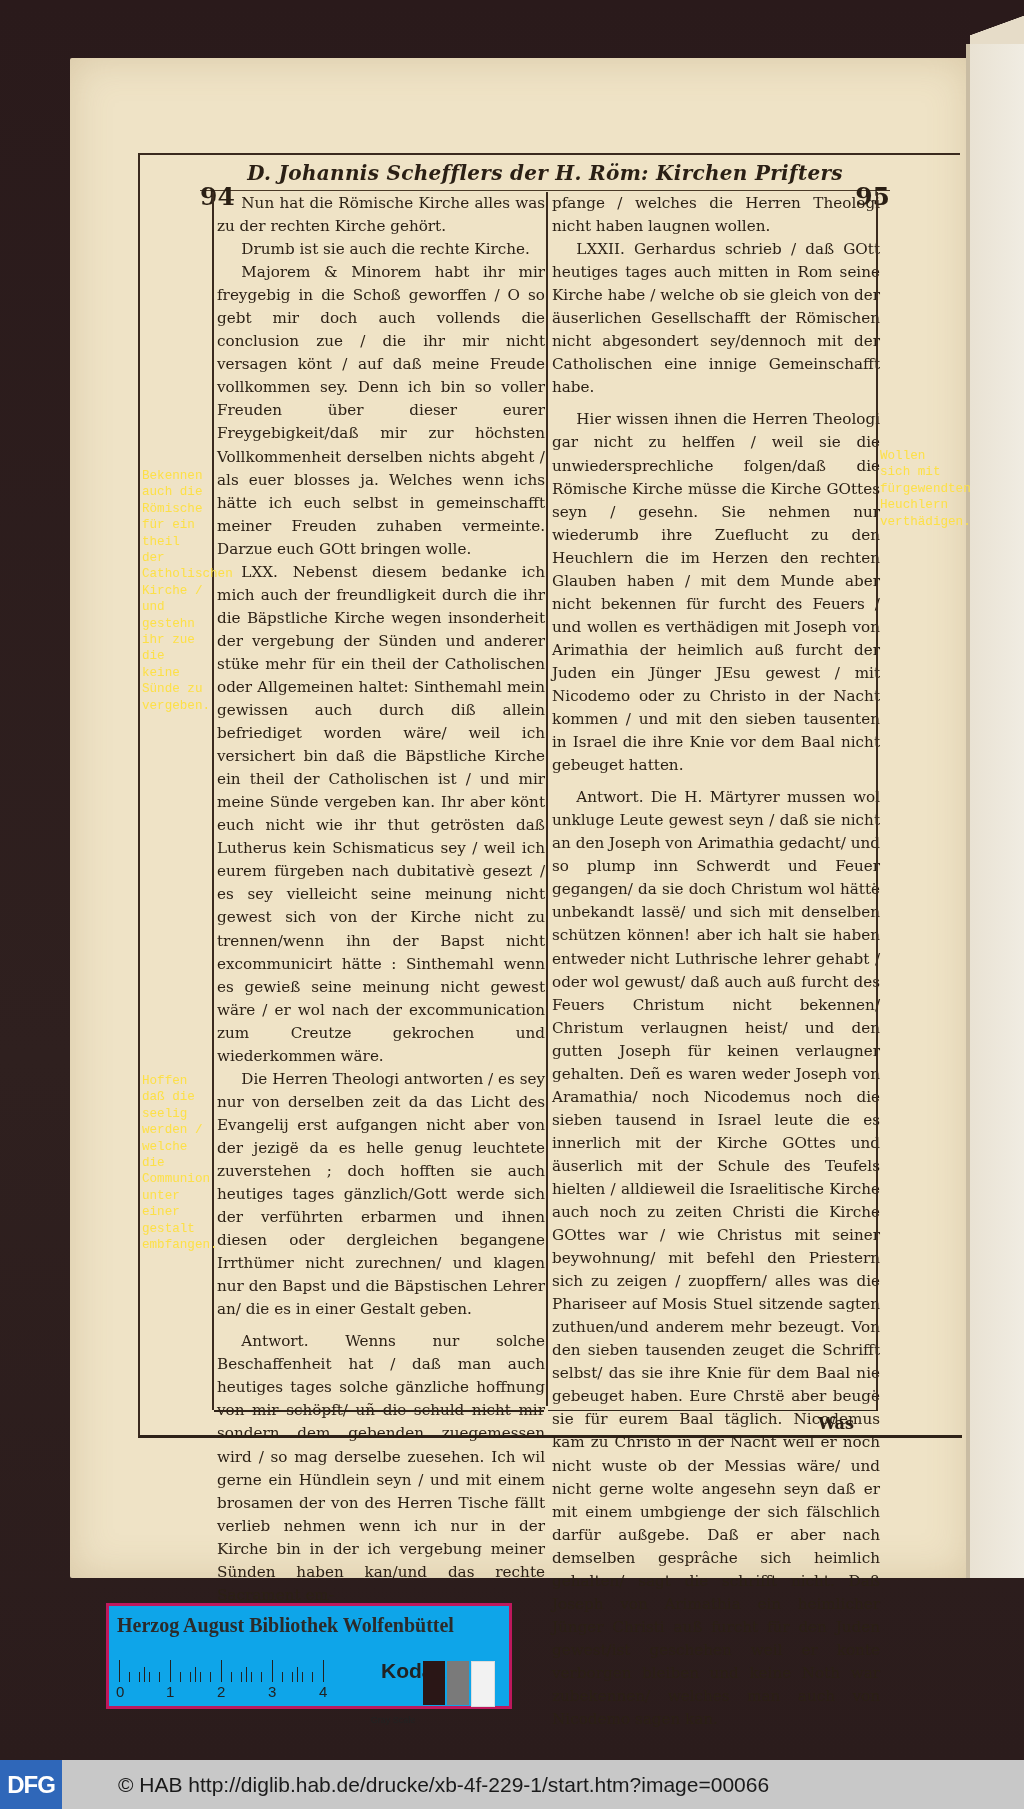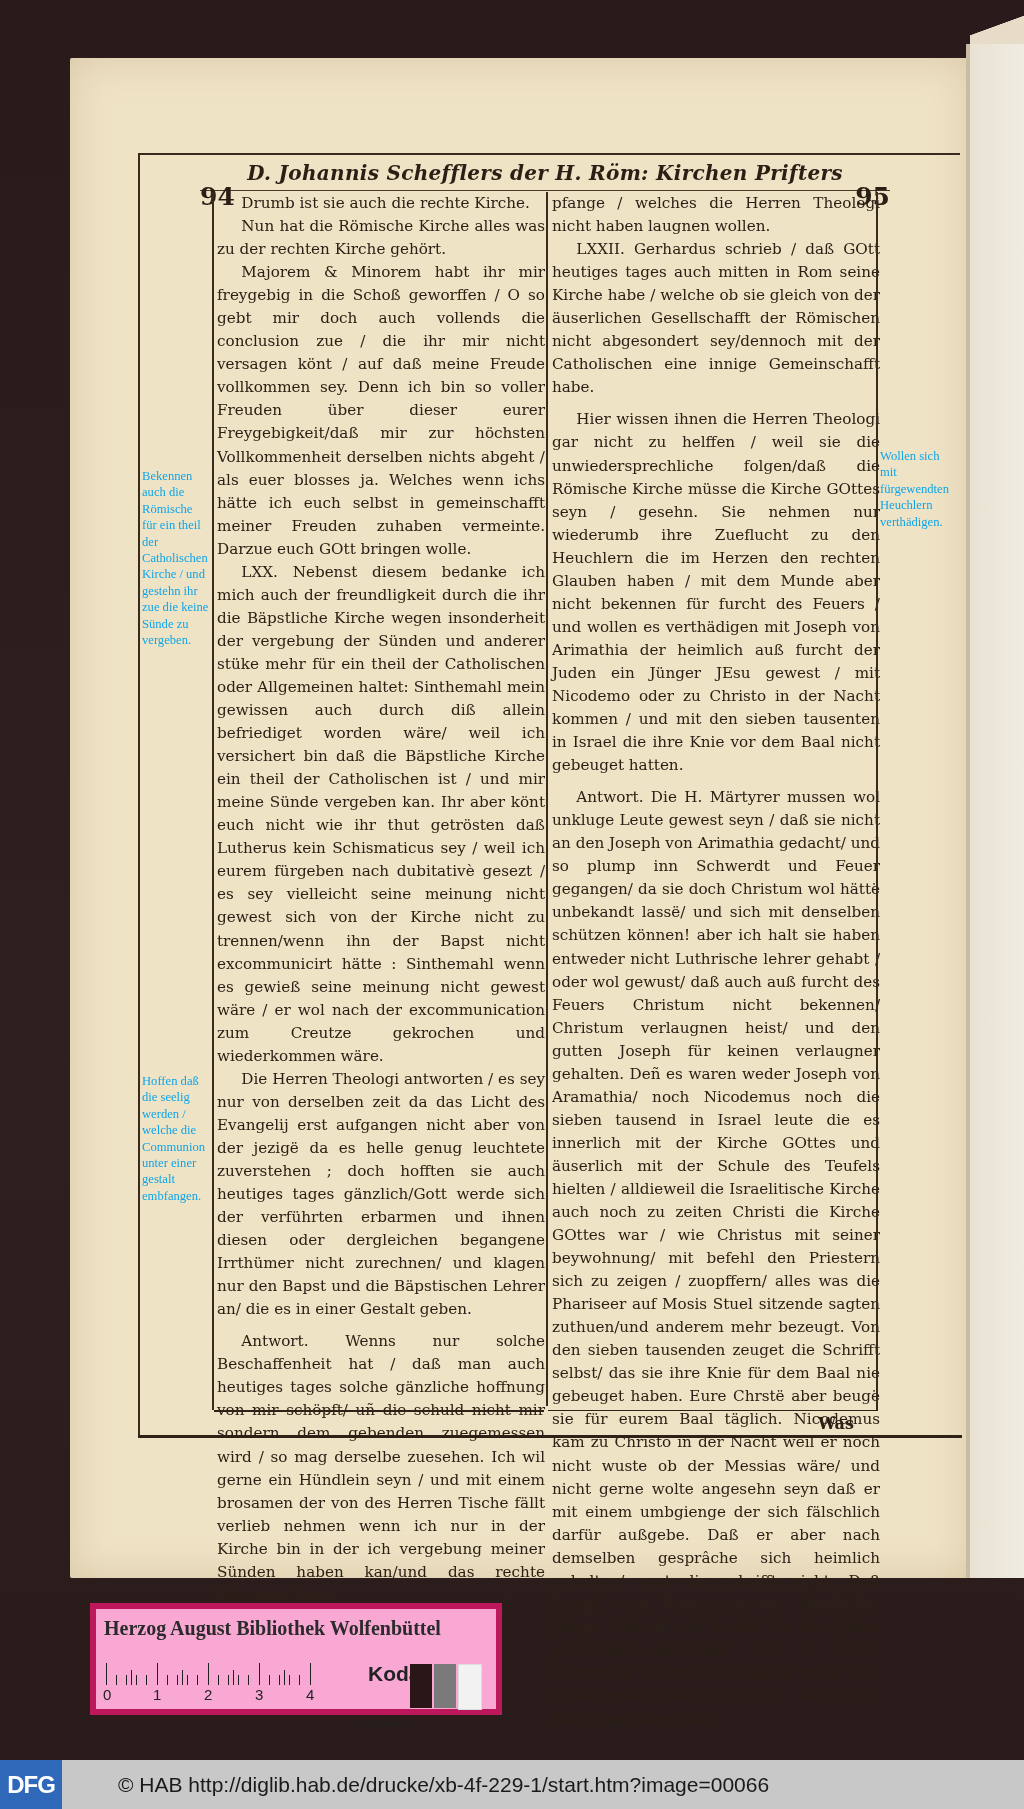--- a/index.html
+++ b/index.html
@@ -61,29 +61,29 @@
   .col-bottom-rule {
     position:absolute; left:214px; top:1410px; width:330px; height:2px; background:#2e2218;
   }
   .col-bottom-rule-r {
     position:absolute; left:548px; top:1410px; width:330px; height:1px; background:#2e2218;
   }
   .catchword {
     position:absolute; left:818px; top:1414px; font-size:16px; color:#2b2015; font-weight:bold;
   }
   .margin-note {
-    position:absolute; color:#0ea5e9; font-size:12.6px; line-height:16.4px;
-    font-family:Liberation Serif, serif;
+    position:absolute; color:#fde047; font-size:12.6px; line-height:16.4px;
+    font-family:Liberation Mono, monospace;
   }
   .mn-left-1 { left:142px; top:468px; width:68px; }
   .mn-left-2 { left:142px; top:1073px; width:68px; }
   .mn-right-1 { left:880px; top:448px; width:76px; }
   .target {
-    position:absolute; left:90px; top:1603px; width:400px; height:100px;
-    background:#f9a8d4; border:6px solid #be185d;
+    position:absolute; left:106px; top:1603px; width:400px; height:100px;
+    background:#0ea5e9; border:3px solid #be185d;
   }
   .target .inst {
     position:absolute; left:8px; top:8px; font-family:"Liberation Serif", serif; font-weight:bold;
     font-size:20px; color:#2b2b2b; white-space:nowrap;
   }
   .ruler { position:absolute; left:10px; top:50px; width:205px; height:40px; }
   .ruler .tick { position:absolute; bottom:14px; width:1px; background:#222; }
   .ruler .lbl { position:absolute; bottom:-4px; font-family:"Liberation Sans", sans-serif; font-size:15px; color:#222; }
   .kodak { position:absolute; left:232px; top:53px; font-family:"Liberation Sans", sans-serif; }
   .kodak .brand { font-weight:bold; font-size:21px; color:#222;margin-left:40px; }
@@ -114,22 +114,22 @@
 <div class="frame-top"></div>
 <div class="frame"></div>
 
 <div class="running-head">
   <span class="pn">94</span>
   <span class="title">D. Johannis Schefflers der H. Röm: Kirchen Prifters</span>
   <span class="pn">95</span>
 </div>
 
 <div class="col col-left">
+  <p class="para indent">Nun hat die Römische Kirche alles was zu der rechten Kirche gehört.</p>
   <p class="para indent">Drumb ist sie auch die rechte Kirche.</p>
-  <p class="para indent">Nun hat die Römische Kirche alles was zu der rechten Kirche gehört.</p>
   <p class="para indent">Majorem &amp; Minorem habt ihr mir freygebig in die Schoß geworffen / O so gebt mir doch auch vollends die conclusion zue / die ihr mir nicht versagen könt / auf daß meine Freude vollkommen sey. Denn ich bin so voller Freuden über dieser eurer Freygebigkeit/daß mir zur höchsten Vollkommenheit derselben nichts abgeht / als euer blosses ja. Welches wenn ichs hätte ich euch selbst in gemeinschafft meiner Freuden zuhaben vermeinte. Darzue euch GOtt bringen wolle.</p>
   <p class="para indent">LXX. Nebenst diesem bedanke ich mich auch der freundligkeit durch die ihr die Bäpstliche Kirche wegen insonderheit der vergebung der Sünden und anderer stüke mehr für ein theil der Catholischen oder Allgemeinen haltet: Sinthemahl mein gewissen auch durch diß allein befriediget worden wäre/ weil ich versichert bin daß die Bäpstliche Kirche ein theil der Catholischen ist / und mir meine Sünde vergeben kan. Ihr aber könt euch nicht wie ihr thut getrösten daß Lutherus kein Schismaticus sey / weil ich eurem fürgeben nach dubitativè gesezt / es sey vielleicht seine meinung nicht gewest sich von der Kirche nicht zu trennen/wenn ihn der Bapst nicht excommunicirt hätte : Sinthemahl wenn es gewieß seine meinung nicht gewest wäre / er wol nach der excommunication zum Creutze gekrochen und wiederkommen wäre.</p>
   <p class="para indent">Die Herren Theologi antworten / es sey nur von derselben zeit da das Licht des Evangelij erst aufgangen nicht aber von der jezigë da es helle genug leuchtete zuverstehen ; doch hofften sie auch heutiges tages gänzlich/Gott werde sich der verführten erbarmen und ihnen diesen oder dergleichen begangene Irrthümer nicht zurechnen/ und klagen nur den Bapst und die Bäpstischen Lehrer an/ die es in einer Gestalt geben.</p>
   <p class="para indent gap">Antwort. Wenns nur solche Beschaffenheit hat / daß man auch heutiges tages solche gänzliche hoffnung von mir schöpft/ uñ die schuld nicht mir sondern dem gebenden zuegemessen wird / so mag derselbe zuesehen. Ich wil gerne ein Hündlein seyn / und mit einem brosamen der von des Herren Tische fällt verlieb nehmen wenn ich nur in der Kirche bin in der ich vergebung meiner Sünden haben kan/und das rechte Sacrament em-</p>
 </div>
 
 <div class="col col-right">
   <p class="para">pfange / welches die Herren Theologi nicht haben laugnen wollen.</p>
   <p class="para indent">LXXII. Gerhardus schrieb / daß GOtt heutiges tages auch mitten in Rom seine Kirche habe / welche ob sie gleich von der äuserlichen Gesellschafft der Römischen nicht abgesondert sey/dennoch mit der Catholischen eine innige Gemeinschafft habe.</p>
   <p class="para indent gap">Hier wissen ihnen die Herren Theologi gar nicht zu helffen / weil sie die unwiedersprechliche folgen/daß die Römische Kirche müsse die Kirche GOttes seyn / gesehn. Sie nehmen nur wiederumb ihre Zueflucht zu den Heuchlern die im Herzen den rechten Glauben haben / mit dem Munde aber nicht bekennen für furcht des Feuers / und wollen es verthädigen mit Joseph von Arimathia der heimlich auß furcht der Juden ein Jünger JEsu gewest / mit Nicodemo oder zu Christo in der Nacht kommen / und mit den sieben tausenten in Israel die ihre Knie vor dem Baal nicht gebeuget hatten.</p>

